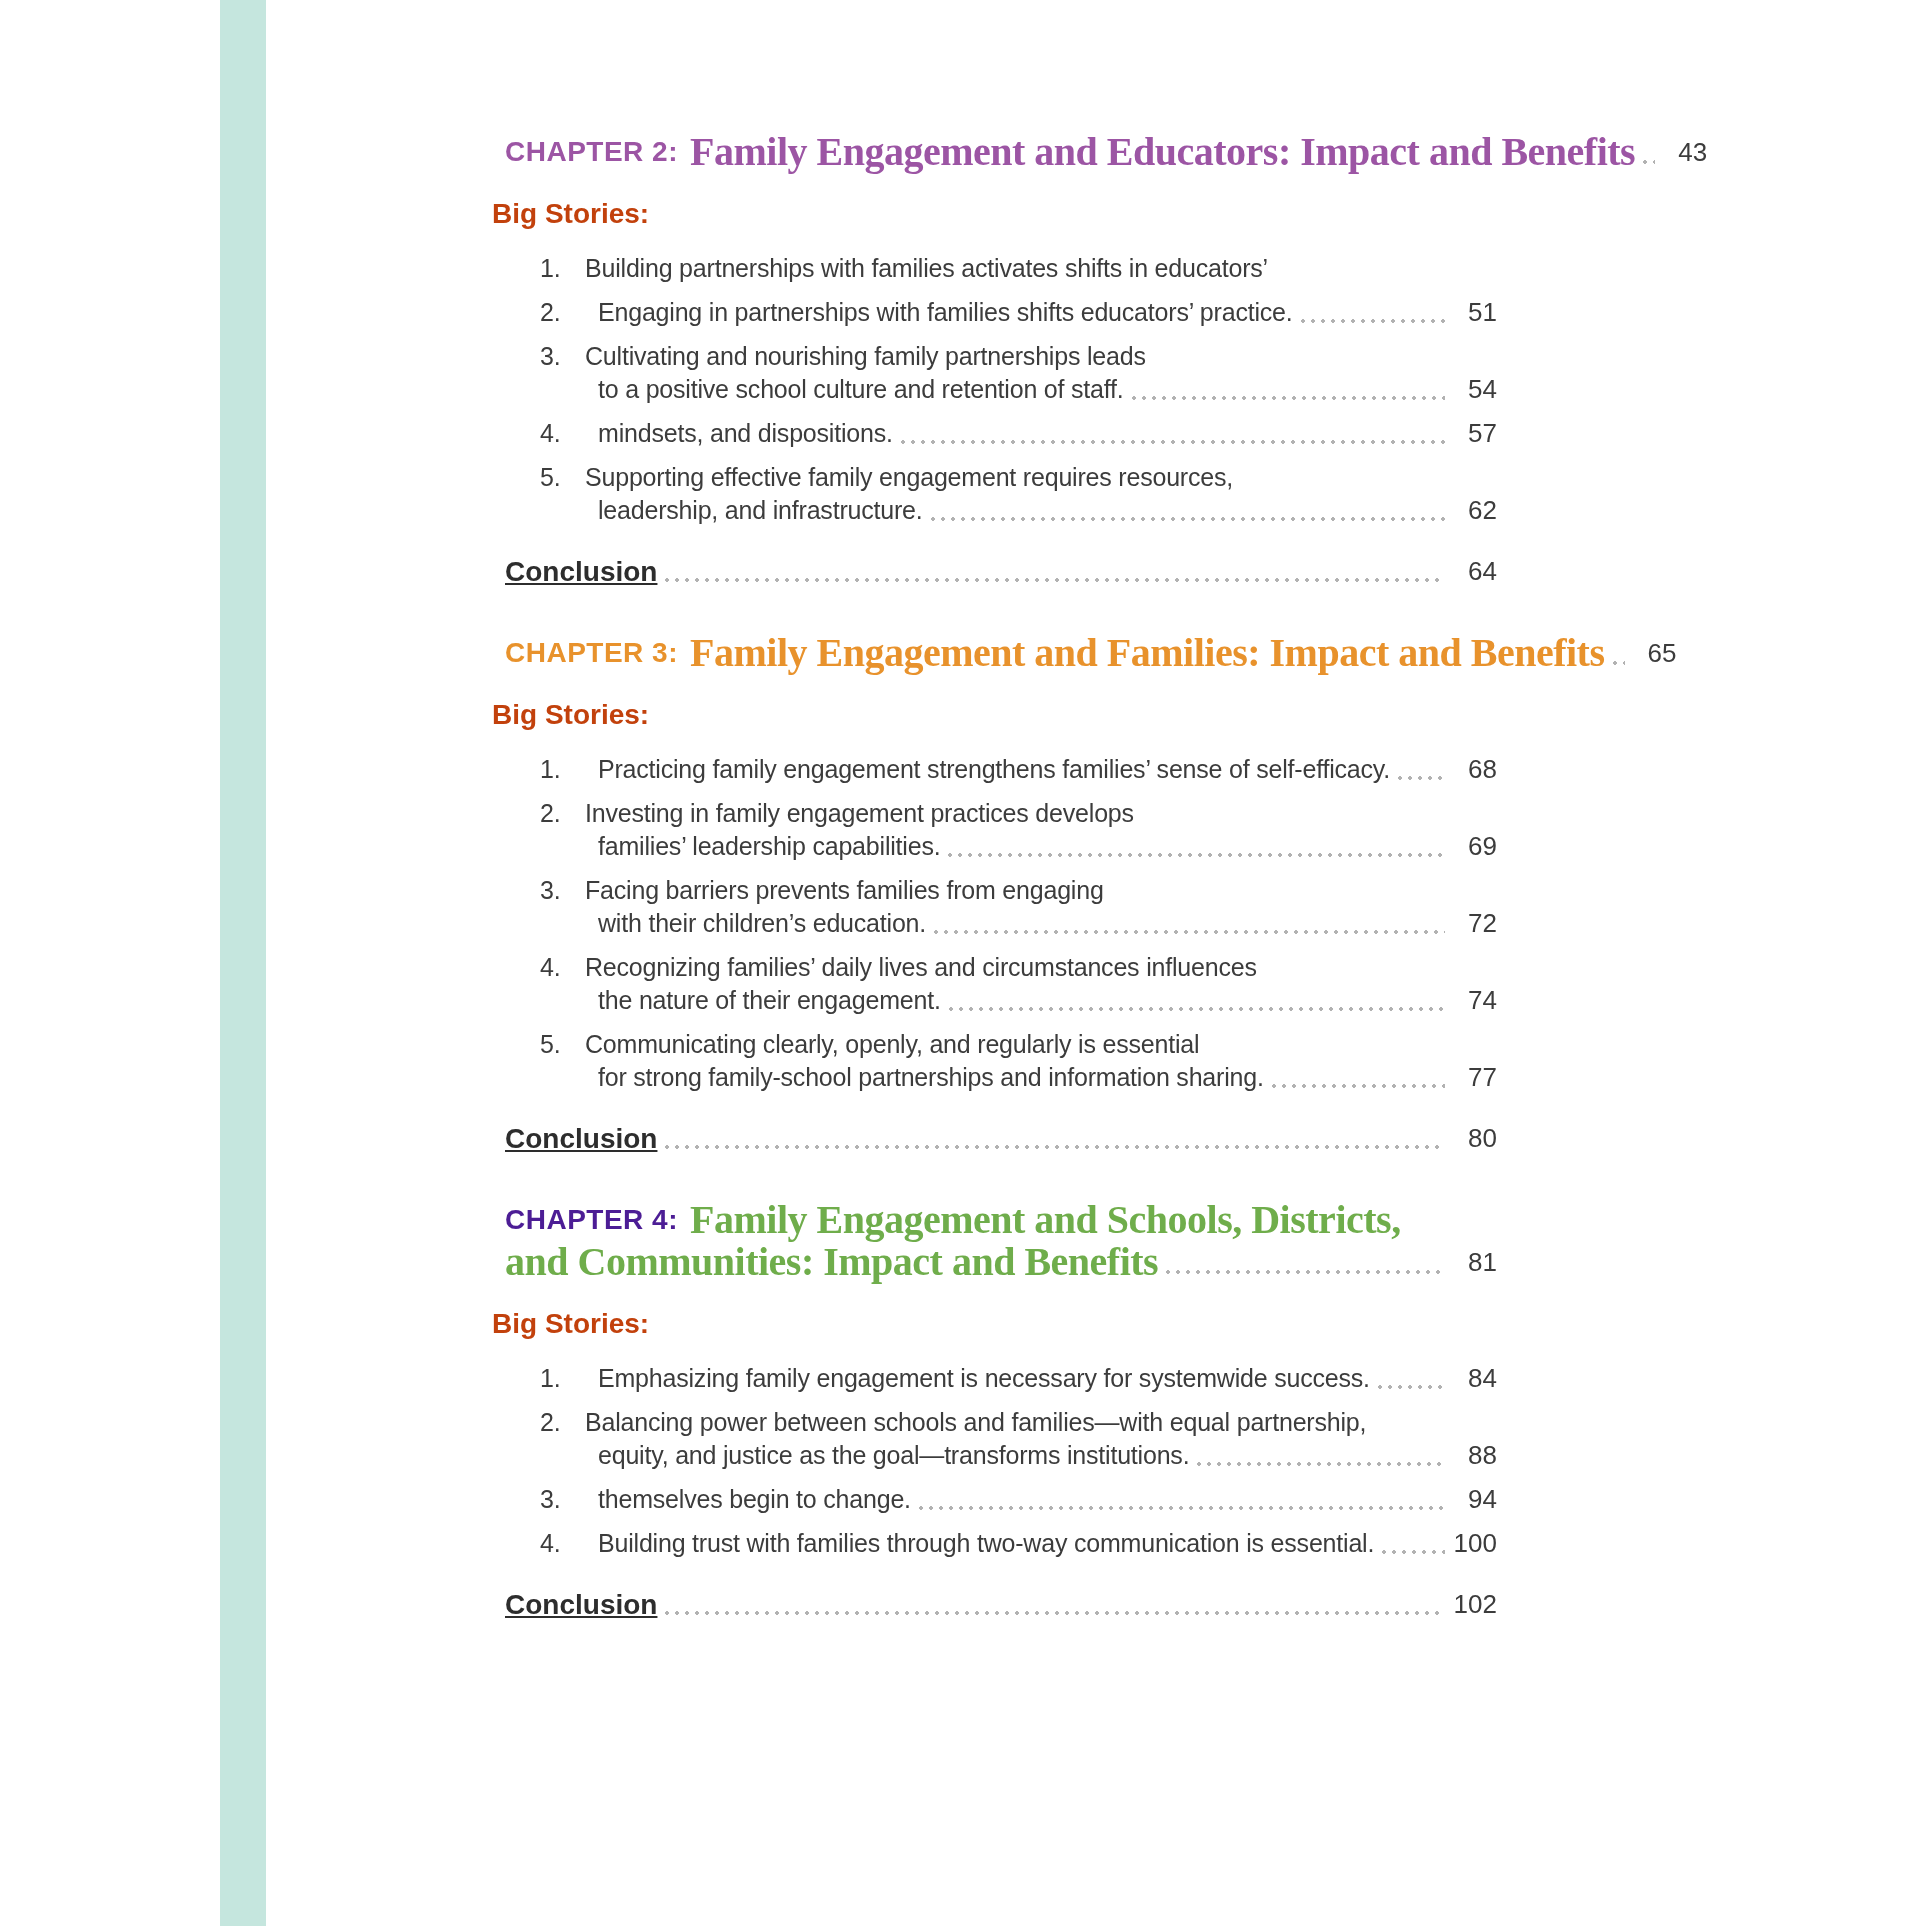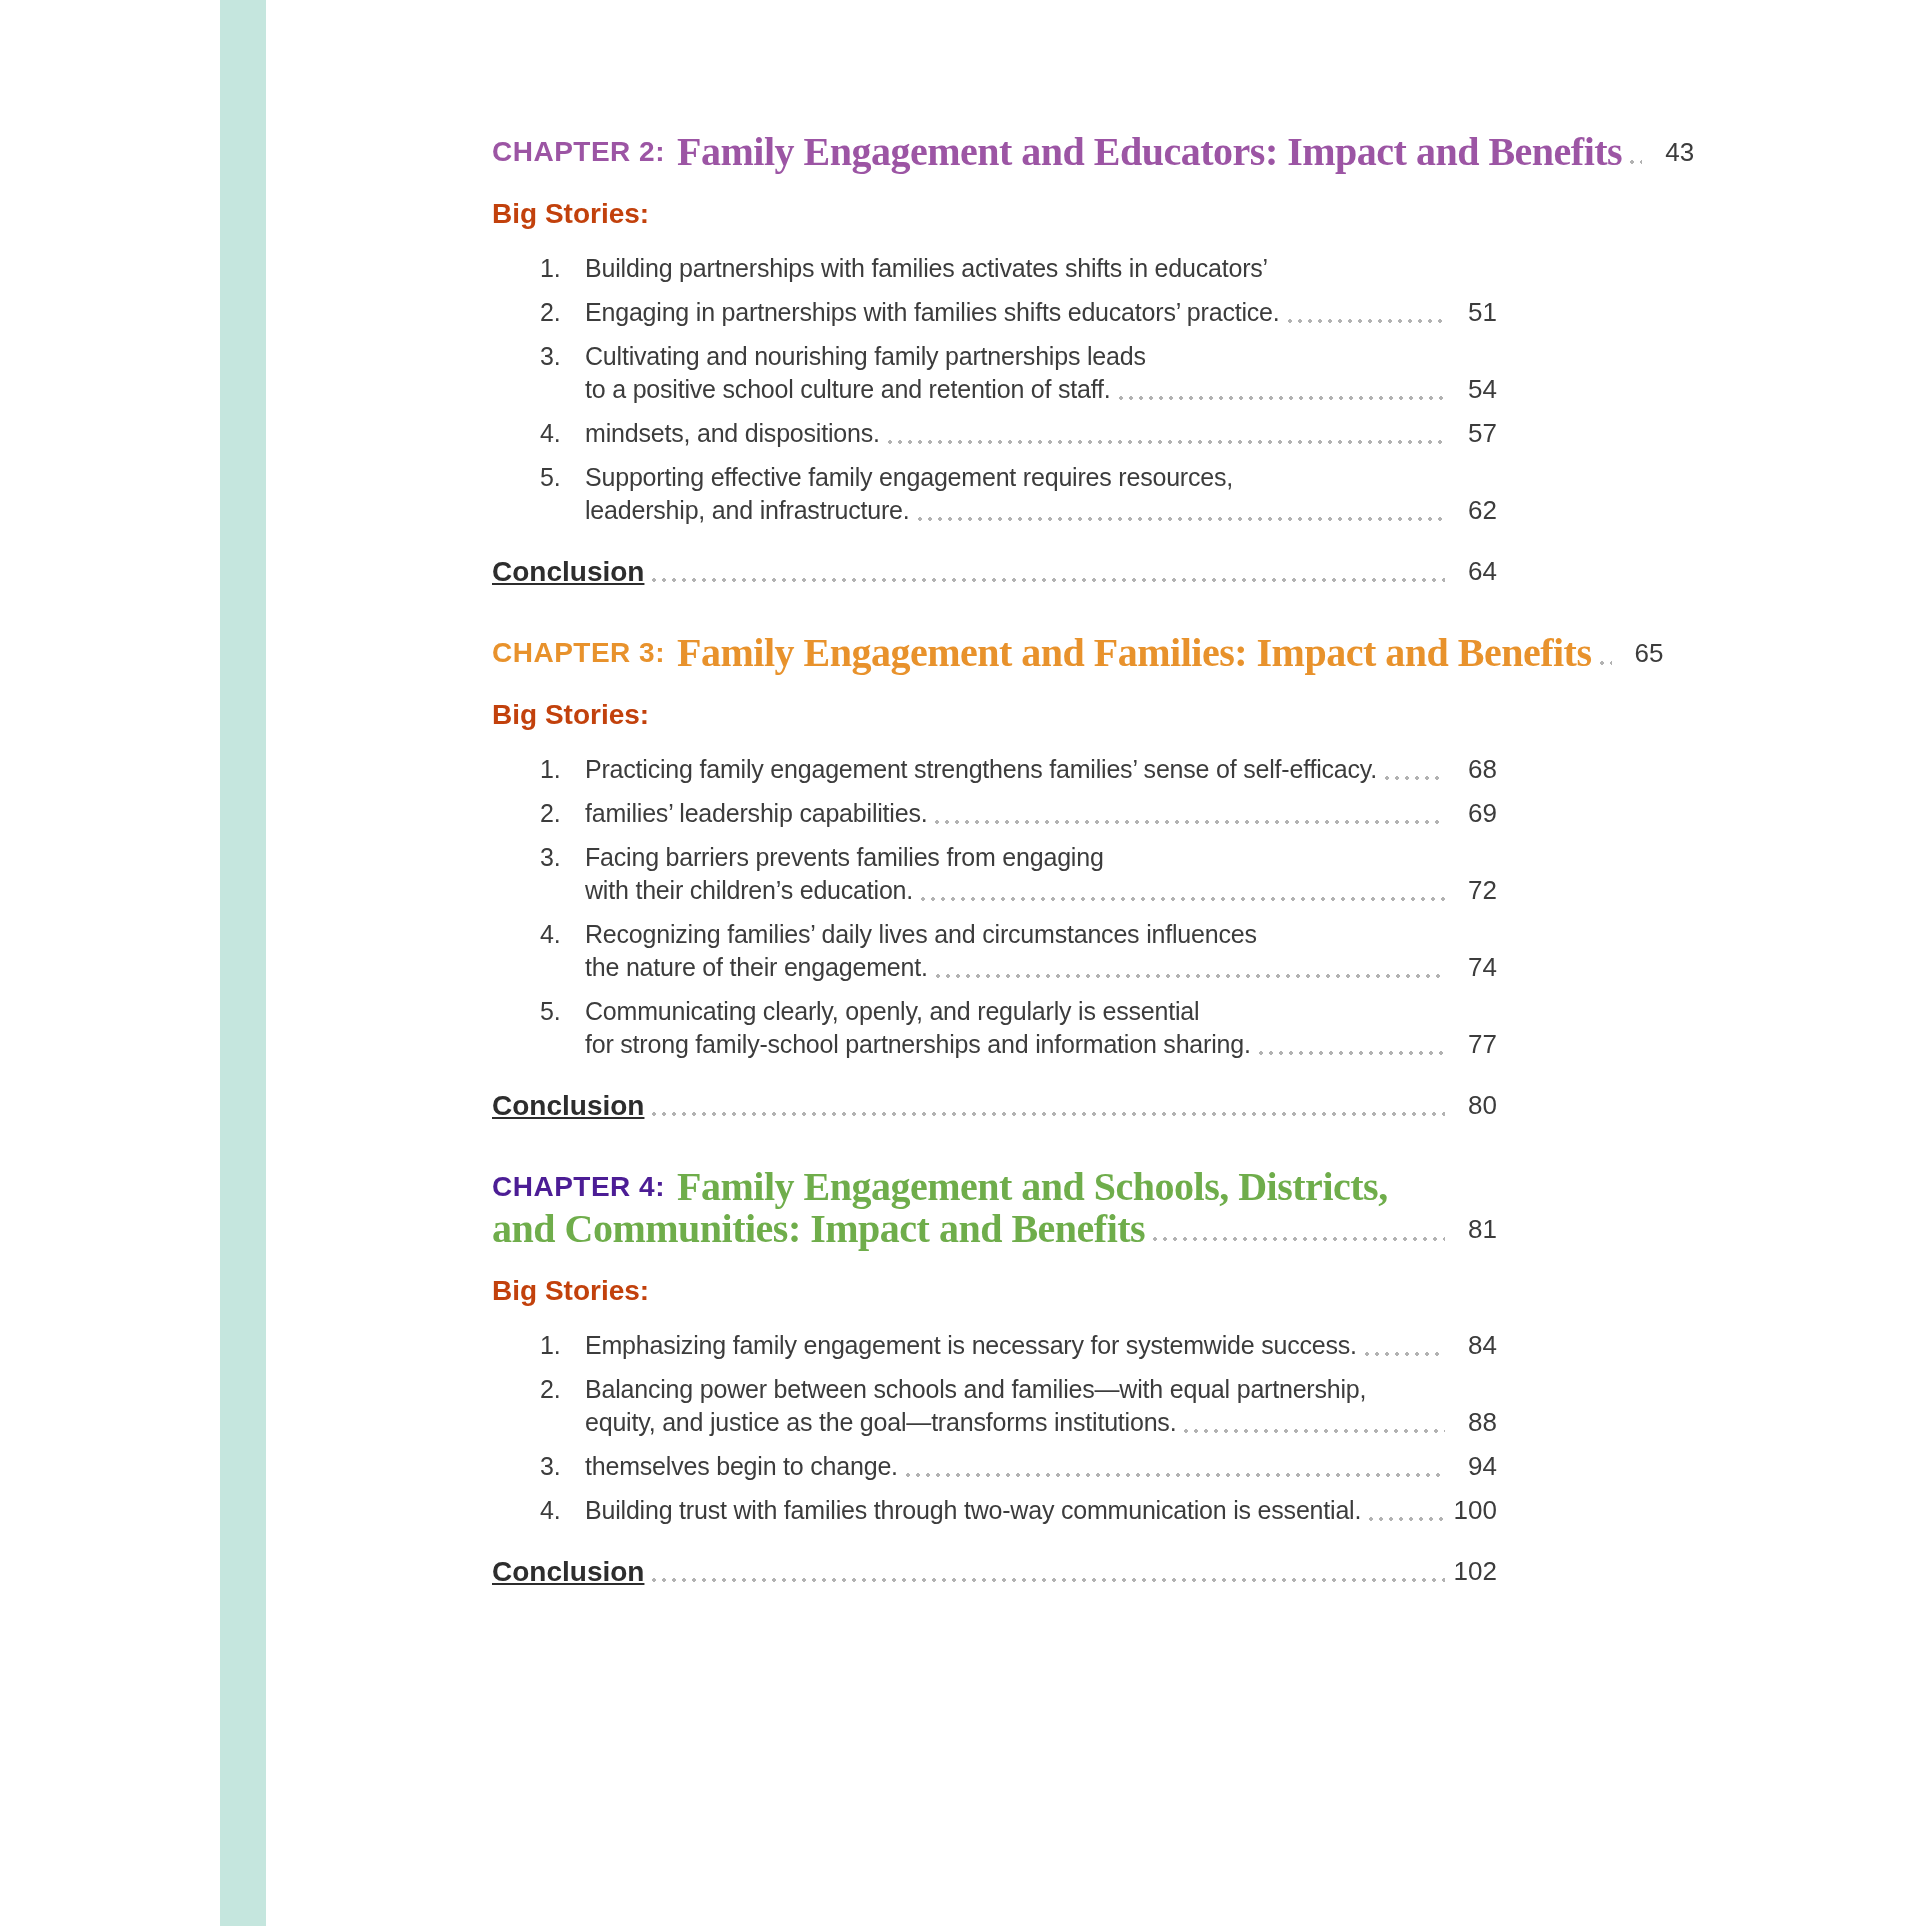--- a/index.html
+++ b/index.html
@@ -27,21 +27,21 @@
   .big-stories{
     margin:0 0 22px 0;font-size:28px;font-weight:700;color:#c2410c;line-height:33px;
   }
   .items{margin:0;padding:0;}
   .item{
     display:flex;align-items:flex-start;margin:0 0 11px 0;padding-left:48px;
     font-size:25px;line-height:33px;letter-spacing:-0.2px;
   }
   .item .num{flex:0 0 45px;white-space:nowrap;}
   .item .body{flex:1 1 auto;min-width:0;}
-  .toc-line{display:flex;align-items:center;}
+  .toc-line{display:flex;align-items:center;margin-left:13px;}
   .toc-line .txt{white-space:nowrap;}
   .line1{white-space:nowrap;}
   .leader{
     flex:1 1 auto;min-width:12px;height:4px;align-self:flex-end;
     margin:0 8px 6px 8px;
     background-image:radial-gradient(circle at 2px 2px,#b2b2b2 1.6px,rgba(0,0,0,0) 1.9px);
     background-size:10px 4px;background-repeat:repeat-x;background-position:left bottom;
   }
   .ch-heading .leader{margin-bottom:9px;}
   .page-num{
@@ -142,20 +142,21 @@
           <div class="toc-line">
             <span class="txt">Practicing family engagement strengthens families’ sense of self-efficacy.</span>
             <span class="leader"></span>
             <span class="page-num">68</span>
           </div>
         </div>
       </div>
       <div class="item">
         <span class="num">2.</span>
         <div class="body">
+          <div class="line1">Investing in family engagement practices develops</div>
           <div class="toc-line">
             <span class="txt">families’ leadership capabilities.</span>
             <span class="leader"></span>
             <span class="page-num">69</span>
           </div>
         </div>
       </div>
       <div class="item">
         <span class="num">3.</span>
         <div class="body">

